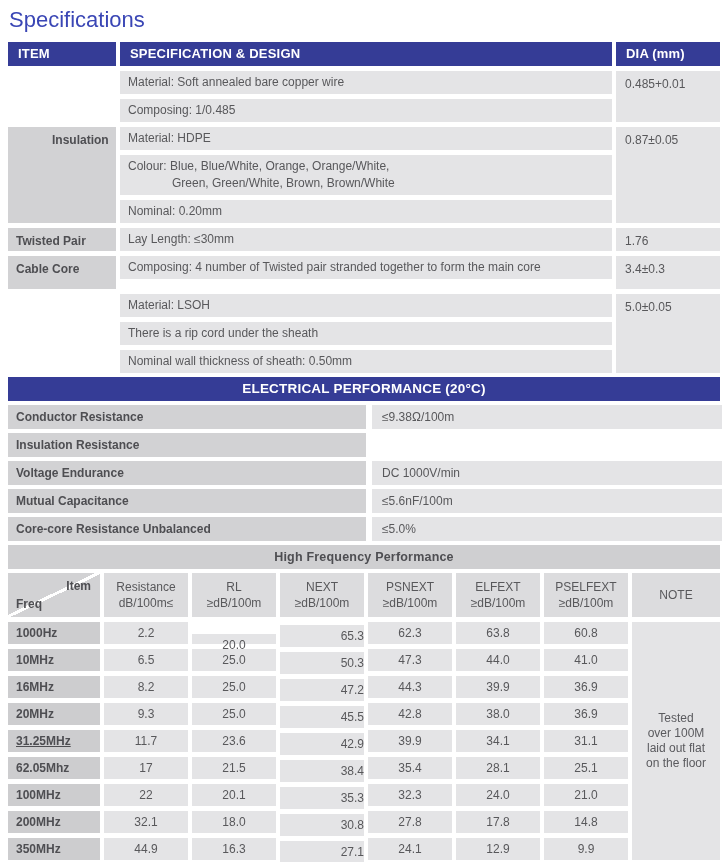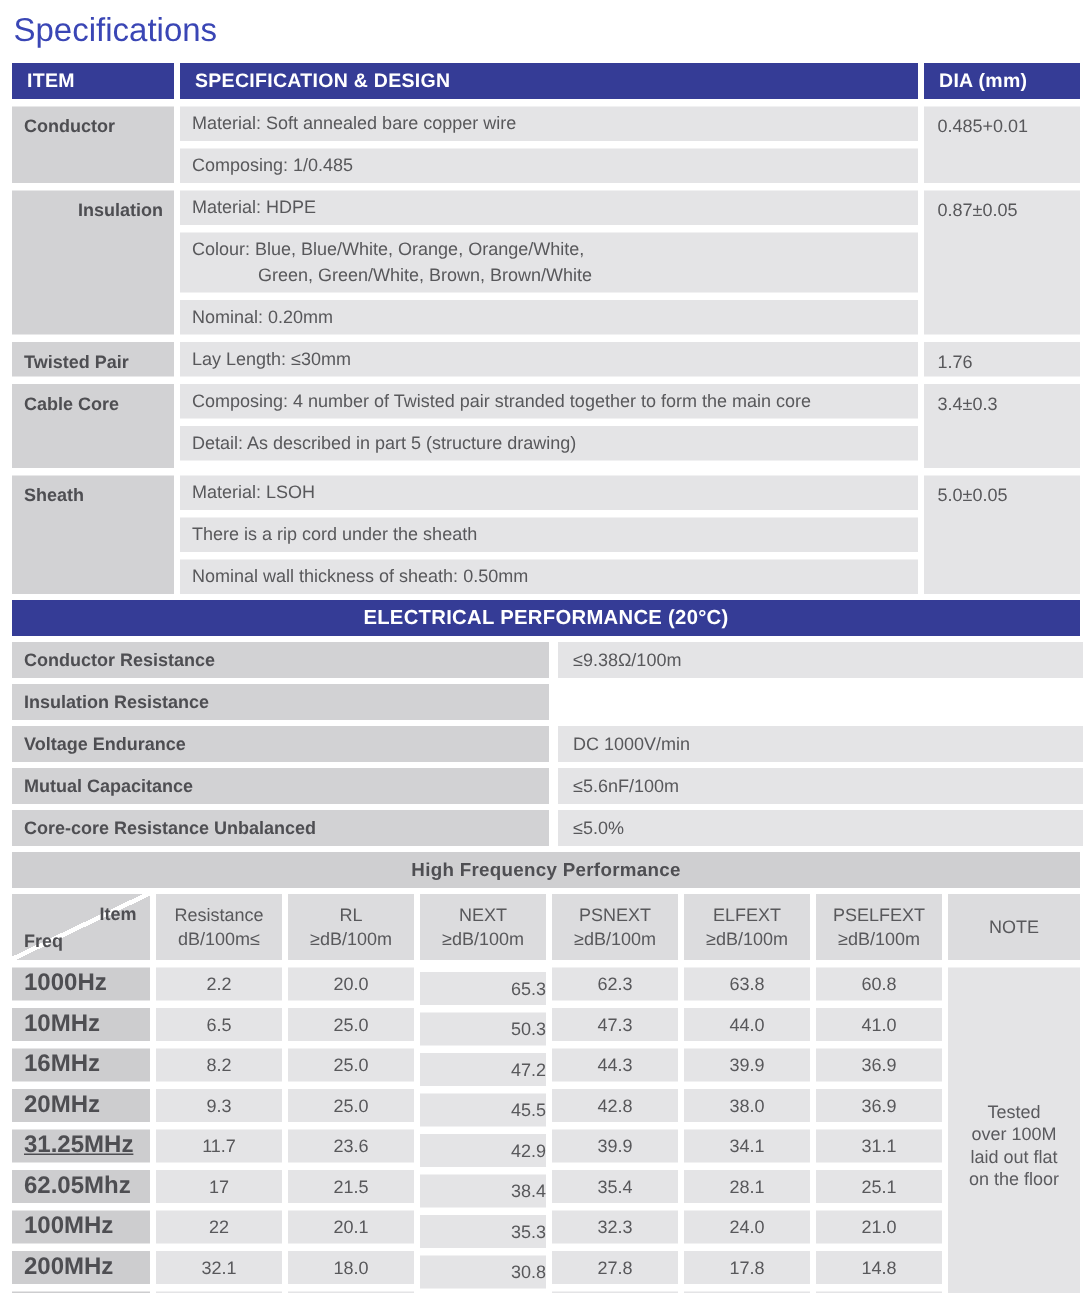--- a/index.html
+++ b/index.html
@@ -24,39 +24,38 @@
   .elec-value{background:var(--cell-light-gray,#E4E4E6);font-size:12px;line-height:24px;padding-left:10px;}
   .hf-grid{grid-template-columns:92px repeat(6,1fr) 88px;grid-template-rows:44px repeat(9,22px);}
   .hf-head{background:var(--hf-header-gray,#DCDCDE);text-align:center;font-size:12px;padding-top:6px;color:var(--text-gray,#58585B);}
   .hf-head .hl{line-height:16px;}
   .hf-head.note-head{display:flex;align-items:center;justify-content:center;padding-top:0;}
   .corner{background:var(--cell-dark-gray,#D2D2D4);position:relative;}
   .corner::before{content:"";position:absolute;inset:0;
     background:linear-gradient(to bottom right,rgba(0,0,0,0) calc(50% - 2px),#fff calc(50% - 2px),#fff calc(50% + 1px),rgba(0,0,0,0) calc(50% + 1px));}
   .corner .top{position:absolute;top:6px;right:9px;font-weight:bold;font-size:12px;color:var(--text-bold-gray,#4E4E52);}
   .corner .bottom{position:absolute;bottom:6px;left:8px;font-weight:bold;font-size:12px;color:var(--text-bold-gray,#4E4E52);}
-  .hf-freq{background:#CDCDCF;font-weight:bold;color:var(--text-bold-gray,#4E4E52);font-size:16px;line-height:22px;padding-left:8px;}
+  .hf-freq{background:#CDCDCF;font-weight:bold;color:var(--text-bold-gray,#4E4E52);font-size:12px;line-height:22px;padding-left:8px;}
   .hf-val{background:var(--cell-light-gray,#E4E4E6);text-align:center;font-size:12px;line-height:22px;}
   .hf-val.shift{transform:translateY(3px);background:transparent;text-align:right;}
   .hf-val.shift-bg{background:var(--cell-light-gray,#E4E4E6);}
   .hf-note{background:var(--cell-light-gray,#E4E4E6);display:flex;flex-direction:column;align-items:center;justify-content:center;text-align:center;font-size:12px;color:#5A5A5E;}
   .hf-note .note-line{line-height:15px;}
 </style>
 </head>
 <body>
 
 <div class="page">
 
   <div class="title">Specifications</div>
 
   <div class="grid spec-grid">
     <div class="head" style="grid-column:1;grid-row:1">ITEM</div>
     <div class="head" style="grid-column:2;grid-row:1">SPECIFICATION &amp; DESIGN</div>
     <div class="head" style="grid-column:3;grid-row:1">DIA (mm)</div>
-  <div class="cell item-cell" style="grid-area: 2 / 1 / span 2;">Conductor</div>
       <div class="cell text-cell" style="grid-area: 2 / 2;">
         <div class="line">Material: Soft annealed bare copper wire</div>
       </div>
       <div class="cell text-cell" style="grid-area: 3 / 2;">
         <div class="line">Composing: 1/0.485</div>
       </div>
       <div class="cell dia-cell" style="grid-area: 2 / 3 / span 2;">0.485+0.01</div>
       <div class="cell item-cell" style="grid-area: 4 / 1 / span 3; padding-left: 44px;">Insulation</div>
       <div class="cell text-cell" style="grid-area: 4 / 2;">
         <div class="line">Material: HDPE</div>
@@ -71,25 +70,21 @@
       <div class="cell dia-cell" style="grid-area: 4 / 3 / span 3;">0.87±0.05</div>
       <div class="cell item-cell" style="grid-area: 7 / 1 / span 1;">Twisted Pair</div>
       <div class="cell text-cell" style="grid-area: 7 / 2;">
         <div class="line">Lay Length: ≤30mm</div>
       </div>
       <div class="cell dia-cell" style="grid-area: 7 / 3 / span 1;">1.76</div>
       <div class="cell item-cell" style="grid-area: 8 / 1 / span 3;">Cable Core</div>
       <div class="cell text-cell" style="grid-area: 8 / 2;">
         <div class="line">Composing: 4 number of Twisted pair stranded together to form the main core</div>
       </div>
-      <div class="cell text-cell" style="grid-area: 9 / 2;">
-        <div class="line">Detail: As described in part 5 (structure drawing)</div>
-      </div>
       <div class="cell dia-cell" style="grid-area: 8 / 3 / span 3;">3.4±0.3</div>
-      <div class="cell item-cell" style="grid-area: 11 / 1 / span 3;">Sheath</div>
       <div class="cell text-cell" style="grid-area: 11 / 2;">
         <div class="line">Material: LSOH</div>
       </div>
       <div class="cell text-cell" style="grid-area: 12 / 2;">
         <div class="line">There is a rip cord under the sheath</div>
       </div>
       <div class="cell text-cell" style="grid-area: 13 / 2;">
         <div class="line">Nominal wall thickness of sheath: 0.50mm</div>
       </div>
       <div class="cell dia-cell" style="grid-area: 11 / 3 / span 3;">5.0±0.05</div>
@@ -142,21 +137,21 @@
       <div class="hf-head" style="grid-area: 1 / 6;">
         <div class="hl">ELFEXT</div>
         <div class="hl">≥dB/100m</div>
       </div>
       <div class="hf-head" style="grid-area: 1 / 7;">
         <div class="hl">PSELFEXT</div>
         <div class="hl">≥dB/100m</div>
       </div>
       <div class="hf-freq" style="grid-area: 2 / 1;">1000Hz</div>
       <div class="hf-val" style="grid-area: 2 / 2;">2.2</div>
-      <div class="hf-val" style="grid-area: 2 / 3;">20.0</div>
+      <div class="hf-val" style="grid-area: 2 / 3; margin-top: 12px;">20.0</div>
       <div class="hf-val shift shift-bg" style="grid-area: 2 / 4;">65.3</div>
       <div class="hf-val" style="grid-area: 2 / 5;">62.3</div>
       <div class="hf-val" style="grid-area: 2 / 6;">63.8</div>
       <div class="hf-val" style="grid-area: 2 / 7;">60.8</div>
       <div class="hf-freq" style="grid-area: 3 / 1;">10MHz</div>
       <div class="hf-val" style="grid-area: 3 / 2;">6.5</div>
       <div class="hf-val" style="grid-area: 3 / 3;">25.0</div>
       <div class="hf-val shift shift-bg" style="grid-area: 3 / 4;">50.3</div>
       <div class="hf-val" style="grid-area: 3 / 5;">47.3</div>
       <div class="hf-val" style="grid-area: 3 / 6;">44.0</div>

